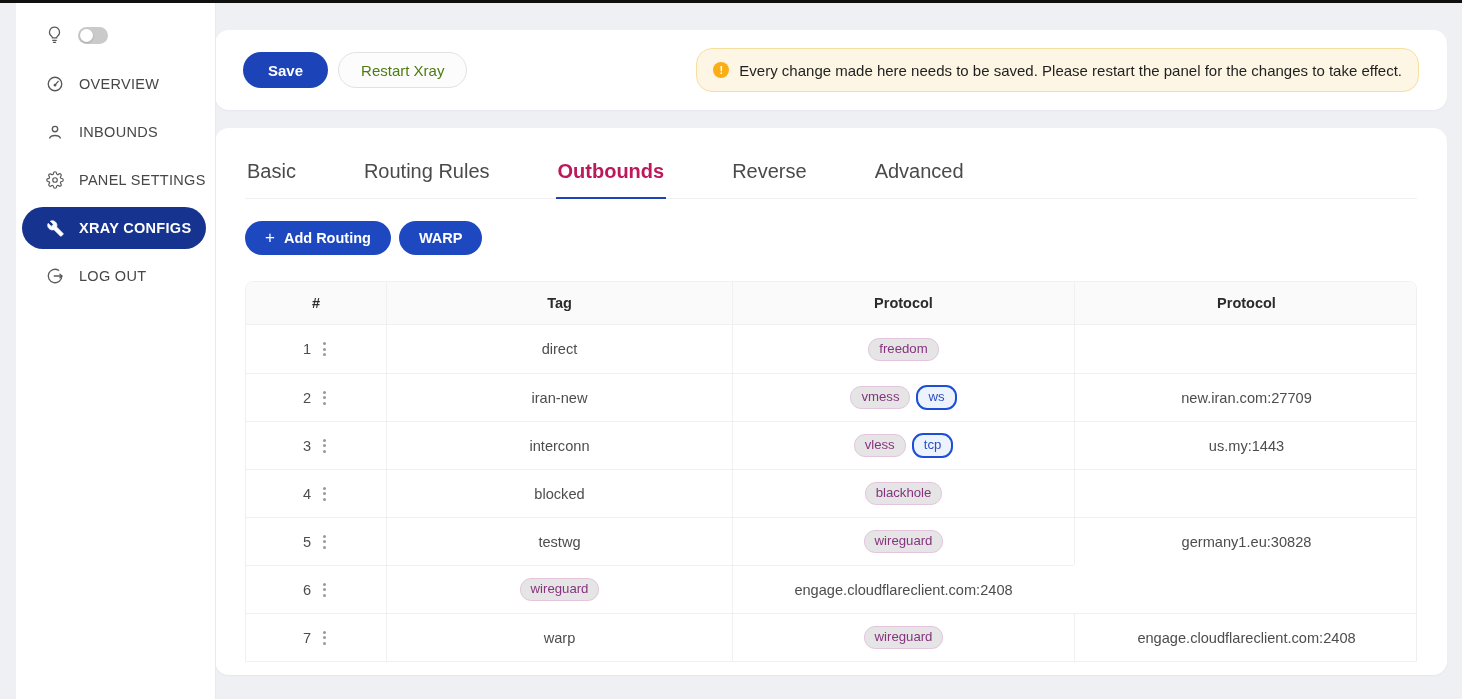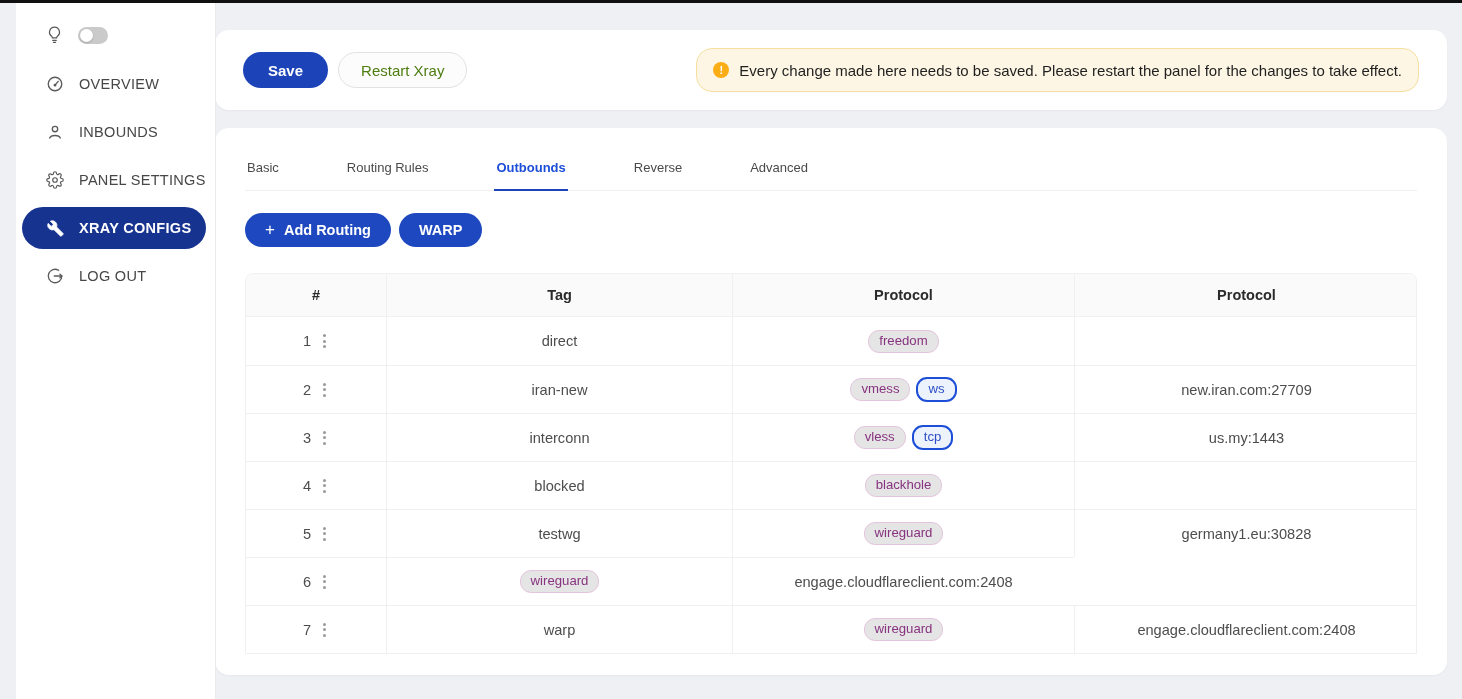--- a/index.html
+++ b/index.html
@@ -65,24 +65,24 @@
   .alert-icon {
     width:16px; height:16px; border-radius:50%; background:#faad14; color:#fff;
     font-size:11px; font-weight:700; display:flex; align-items:center; justify-content:center; flex:0 0 16px;
   }
   .alert-text { font-size:15px; color:#1f1f1f; }
 
   
   .content-card { margin-top:18px; height:547px; padding:26px 30px 22px 30px; }
   .tabs { display:flex; gap:64px; border-bottom:1px solid #f0f0f0; }
   .tab {
-    padding:6px 2px 14px 2px; font-size:13px; color:#4a4a4a; cursor:pointer;
+    padding:6px 2px 14px 2px; font-size:20px; color:#4a4a4a; cursor:pointer;
     border-bottom:2px solid transparent; margin-bottom:-1px;
   }
-  .tab.active { color:#1d4ed8; font-weight:600; border-bottom-color:#1c44b8;text-align:center; }
+  .tab.active { color:#be185d; font-weight:600; border-bottom-color:#1c44b8;text-align:center; }
 
   .actions-row { margin-top:22px; display:flex; gap:8px; }
   .btn-action {
     background:#1d48bf; color:#fff; height:34px; border-radius:17px; padding:0 20px;
     font-size:14.5px; font-weight:600; display:flex; align-items:center; gap:9px;
   }
   .plus-glyph { font-size:17px; font-weight:400; line-height:1; position:relative; top:-1px; }
 
   
   .table {

